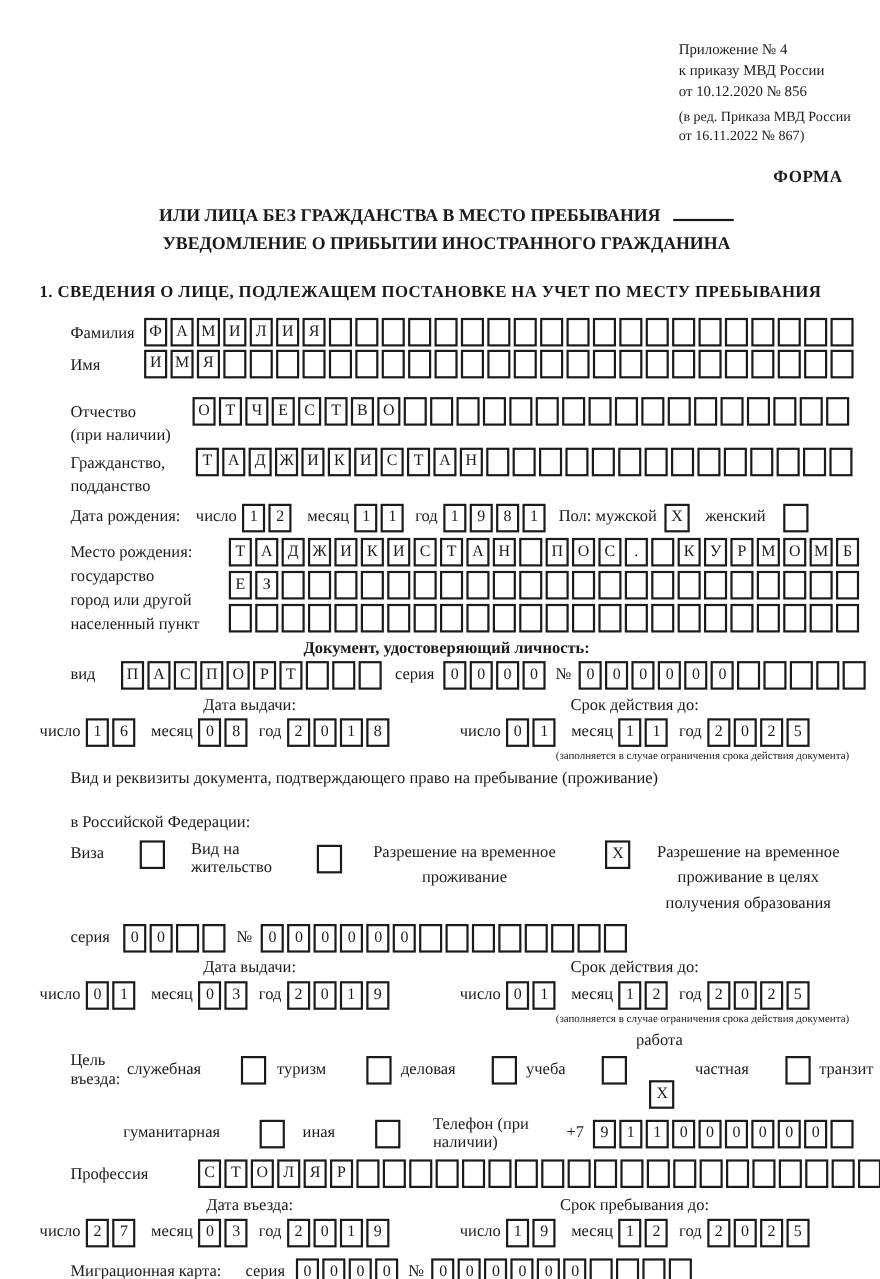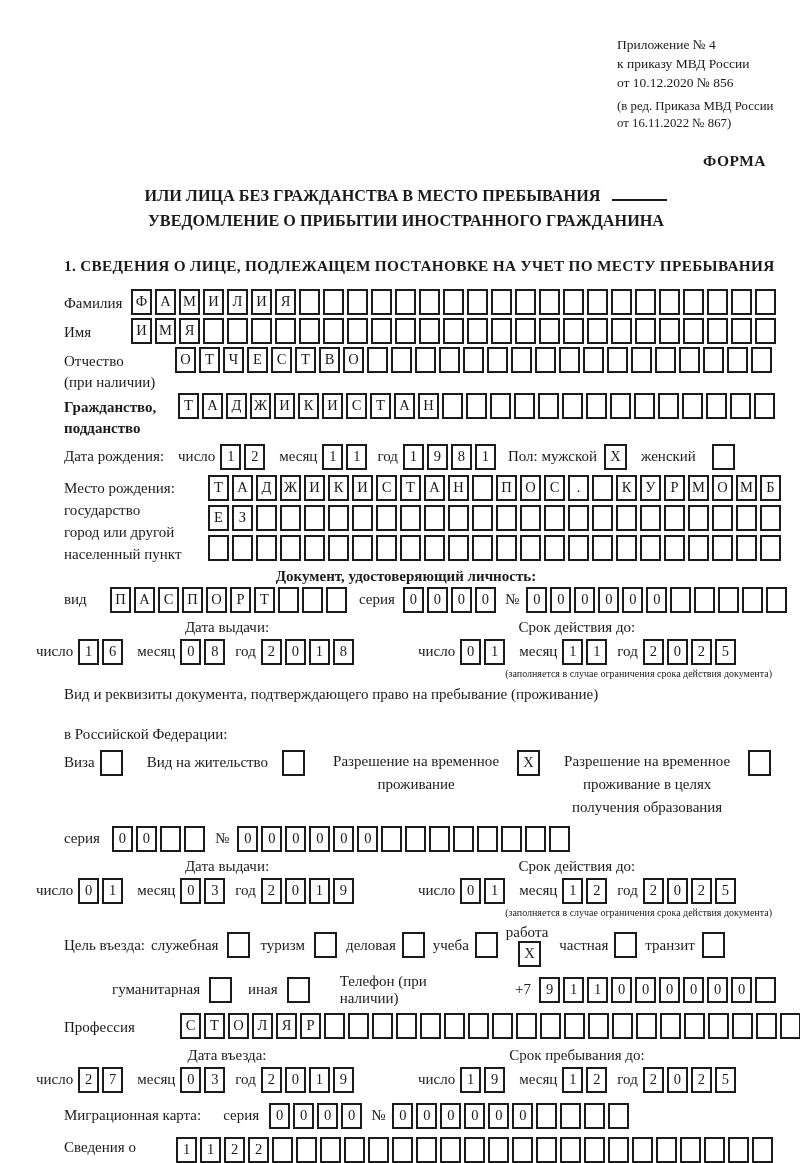--- a/index.html
+++ b/index.html
@@ -7,21 +7,21 @@
     width:800px;height:1163px;box-sizing:border-box;
     background:#ffffff;color:#1a1a1a;
     font-family:"Liberation Serif", serif;font-size:15px;
     padding:36px 24px 0 36px;overflow:hidden;position:relative;
   }
   .appendix{margin-left:581px;font-size:13.5px;line-height:1.4;white-space:nowrap;}
   .appendix .amend{font-size:12.8px;margin-top:5px;line-height:1.35;}
   .forma{font-weight:bold;text-align:right;margin:20px 10px 0 0;font-size:15.5px;letter-spacing:.5px;}
   .title{text-align:center;font-weight:bold;font-size:16.2px;line-height:1.5;margin-top:14px;}
   .blank{display:inline-block;width:55px;border-bottom:2px solid #1a1a1a;height:14px;margin-left:12px;}
-  .sec{font-weight:bold;font-size:15.3px;margin-top:24px;margin-left:28px;letter-spacing:.3px;}
+  .sec{font-weight:bold;font-size:15.3px;margin-top:24px;letter-spacing:.3px;}
   .frow{display:flex;align-items:flex-start;}
   .indent{margin-left:28px;}
   .lbl{flex:none;padding-top:4px;line-height:21px;}
   .cells{display:flex;gap:3px;flex:none;}
   .cell{
     box-sizing:border-box;width:21px;height:26px;border:2px solid #1b1b1b;
     display:inline-flex;align-items:center;justify-content:center;
     font-size:14.5px;background:#fff;flex:none;
   }
   .chk{
@@ -30,21 +30,21 @@
     font-size:14.5px;background:#fff;flex:none;
   }
   .stack{display:flex;flex-direction:column;gap:4px;}
   .dates{display:flex;margin-top:6px;}
   .dcol{flex:none;}
   .dhdr{text-align:center;margin-bottom:3px;}
   .dline{display:flex;align-items:center;}
   .dw{margin:0 5px 0 0;}
   .mlw{margin-left:14px;}
   .note{font-size:10px;text-align:right;margin:3px 4px 0 0;}
-  .pg{display:flex;align-items:center;}
+  .pg{display:flex;align-items:center;gap:27px;}
   .pg .plbl{margin-right:9px;}
   .multi{text-align:center;line-height:1.55;}
   .legal{display:flex;margin-top:8px;}
   .legal .stack{gap:8px;}
   .nw{white-space:nowrap;}
 </style>
 </head>
 <body>
 
 <div class="appendix">
@@ -125,21 +125,21 @@
       <span class="cell"></span>
       <span class="cell"></span>
       <span class="cell"></span>
       <span class="cell"></span>
       <span class="cell"></span>
       <span class="cell"></span>
       <span class="cell"></span>
     </div>
 </div>
 
-<div class="frow indent" style="margin-top:3px;">
+<div class="frow indent" style="margin-top:17px;">
   <div class="lbl" style="width:111px;">
     <div>Отчество</div>
     <div>(при наличии)</div>
   </div>
   <div class="cells">
       <span class="cell">О</span>
       <span class="cell">Т</span>
       <span class="cell">Ч</span>
       <span class="cell">Е</span>
       <span class="cell">С</span>
@@ -160,21 +160,21 @@
       <span class="cell"></span>
       <span class="cell"></span>
       <span class="cell"></span>
       <span class="cell"></span>
       <span class="cell"></span>
       <span class="cell"></span>
     </div>
 </div>
 
 <div class="frow indent" style="margin-top:0;">
-  <div class="lbl" style="width:114px;font-weight:bold;">
+  <div class="lbl" style="width:114px;">
     <div>Гражданство,</div>
     <div>подданство</div>
   </div>
   <div class="cells">
       <span class="cell">Т</span>
       <span class="cell">А</span>
       <span class="cell">Д</span>
       <span class="cell">Ж</span>
       <span class="cell">И</span>
       <span class="cell">К</span>

